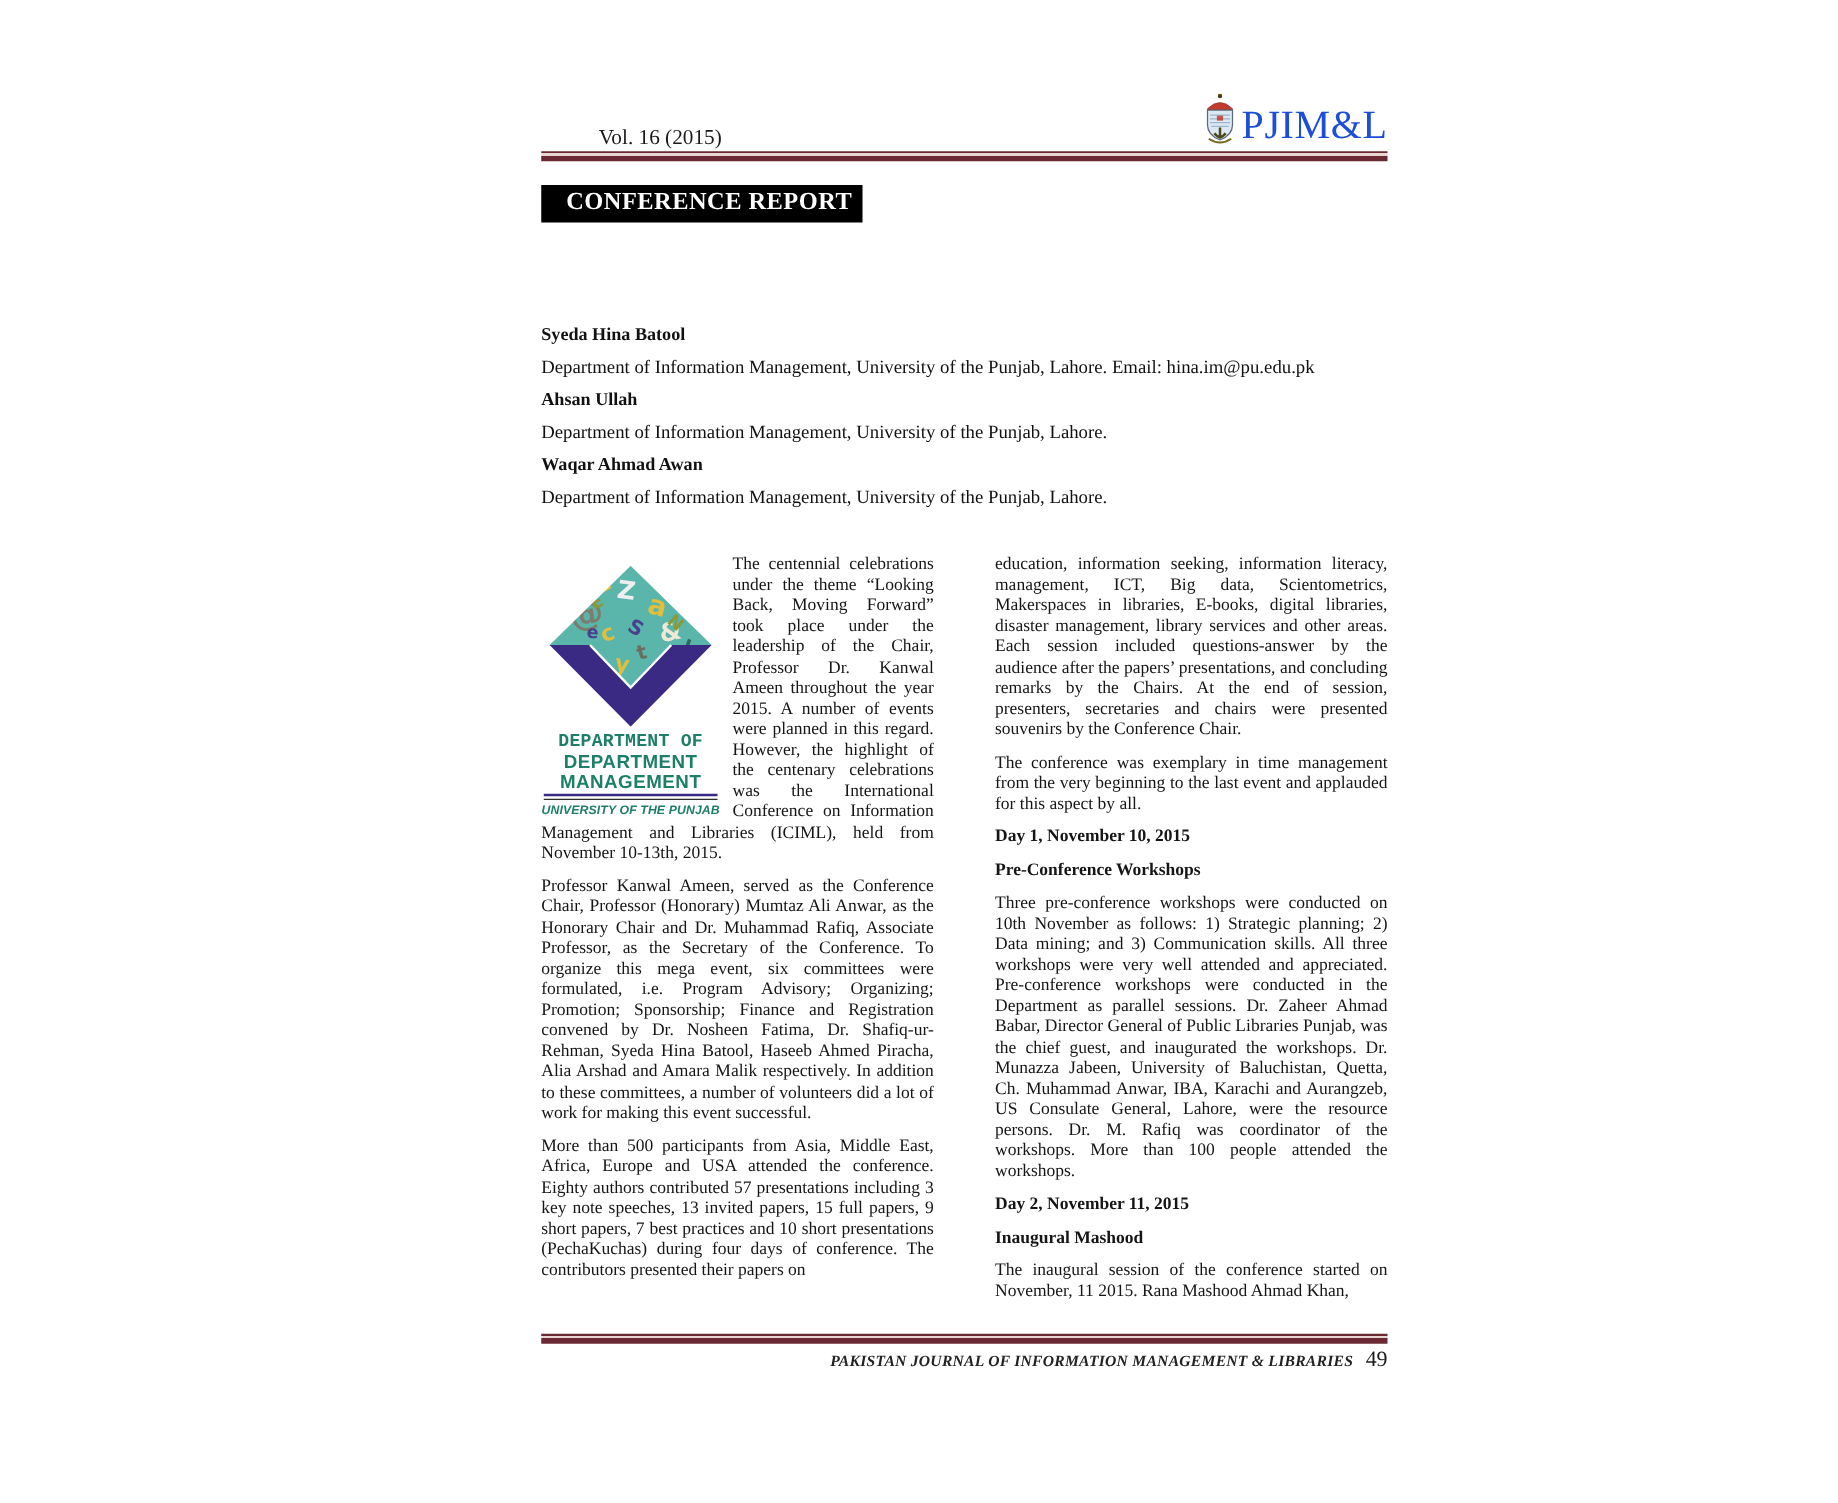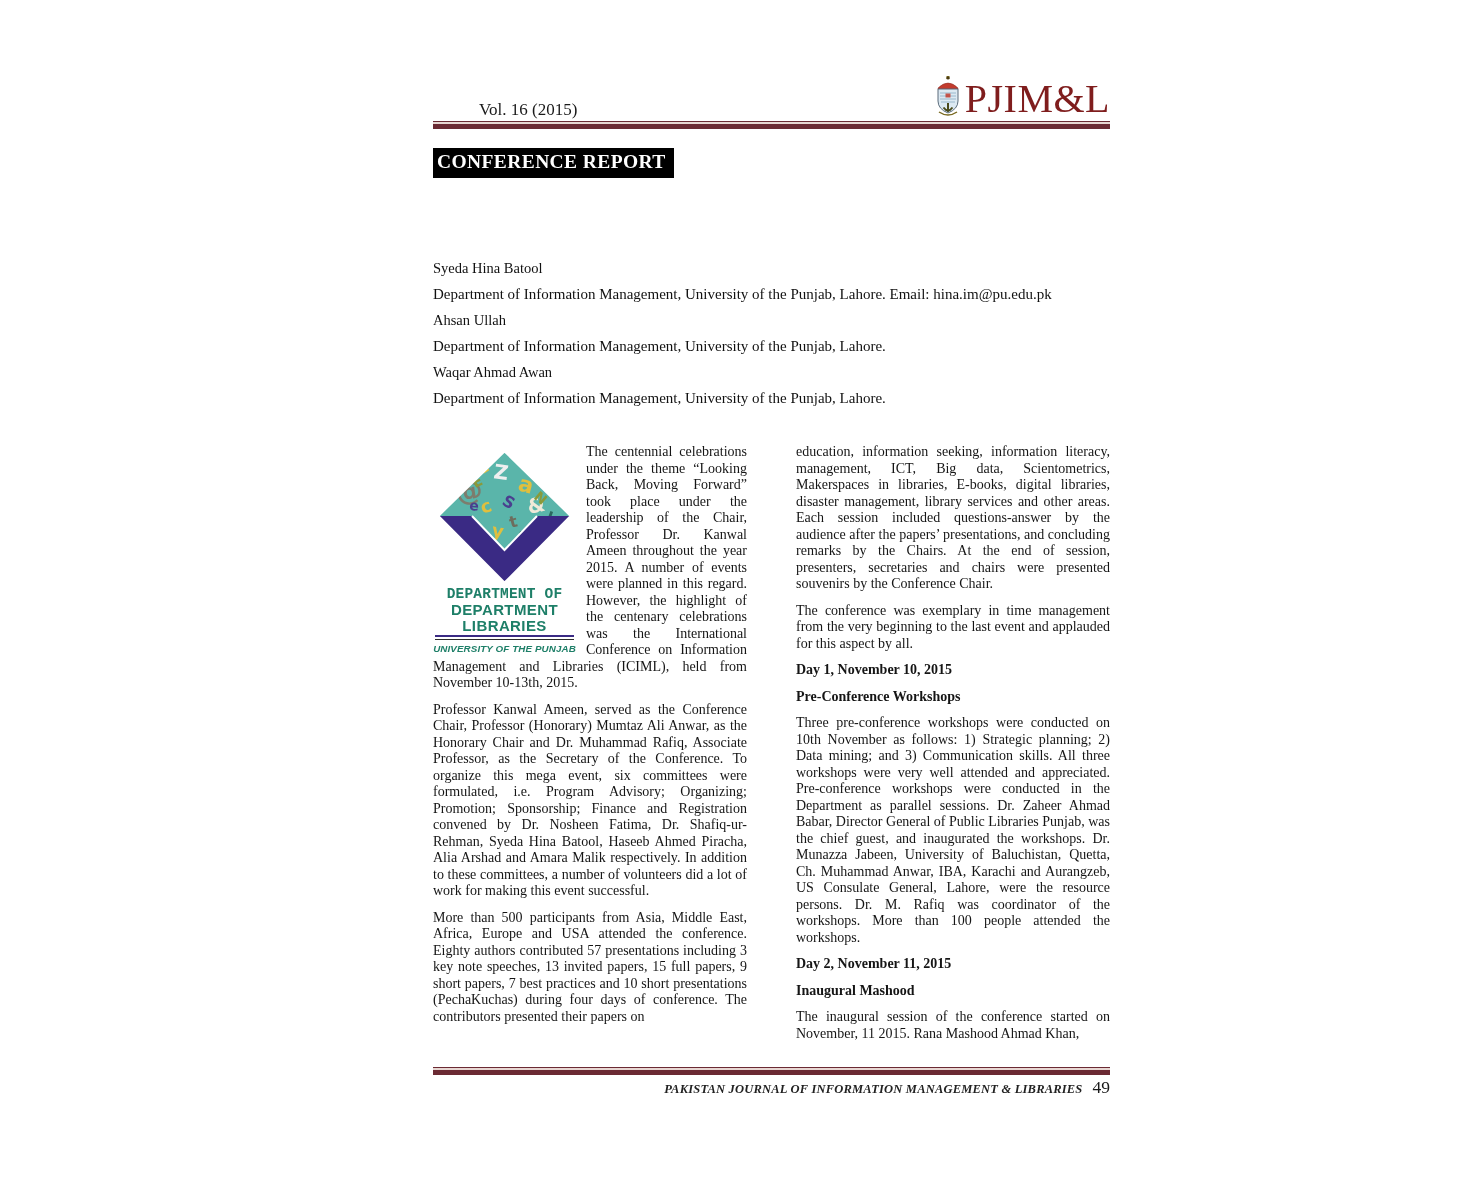--- a/index.html
+++ b/index.html
@@ -11,51 +11,51 @@
     font-family: "Liberation Serif", serif;
     color: #111;
     -webkit-font-smoothing: antialiased;
   }
   .page { position: absolute; left: 433px; top: 0; width: 677px; height: 1202px; }
 
   
   .header { position: absolute; top: 80px; left: 0; width: 677px; height: 44px; }
   .vol { position: absolute; left: 1px; bottom: 4px; font-size: 17px; color: #1a1a1a; margin-left: 45px; }
   .brand { position: absolute; right: 0; bottom: 2px; display: flex; align-items: center; gap: 2px; }
-  .brand-text { font-size: 40px; line-height: 1; color: #7f1d1d; letter-spacing: 0.5px; }
+  .brand-text { font-size: 32px; line-height: 1; color: #1d4ed8; letter-spacing: 0.5px; }
 
   
   .rule {
     position: absolute; left: 0; width: 677px; height: 8px;
     background: linear-gradient(to bottom, #6b2a33 0 1.5px, #e7d6d2 1.5px 3.5px, #6b2a33 3.5px 8px);
   }
   .rule-top { top: 121px; }
   .rule-bottom { top: 1067px; }
 
   
   .badge {
     position: absolute; top: 148px; left: 0;
     display: inline-block;
     background: #000; color: #fff;
     font-weight: bold; font-size: 19.5px; line-height: 1;
-    padding: 4px 8px 6px 4px; letter-spacing: 0.4px;
+    padding: 4px 8px 6px 20px; letter-spacing: 0.4px;
     font-family: "Liberation Serif", serif;
   }
 
   
   .title {
     position: absolute; top: 186px; left: 0; width: 664px;
     font-family: "Liberation Sans", sans-serif;
     font-weight: bold; font-size: 18.5px; line-height: 27px;
     color: #161616; letter-spacing: -0.2px;
   }
 
   
   .authors { position: absolute; top: 260px; left: 0; width: 677px; }
-  .author-name { font-weight: normal; font-size: 14.5px; line-height: 17px; margin-bottom: 9px; }
+  .author-name { font-weight: bold; font-size: 14.5px; line-height: 17px; margin-bottom: 9px; }
   .author-aff { font-size: 15px; line-height: 17px; margin-bottom: 9px; }
 
   
   .columns { position: absolute; top: 444px; left: 0; width: 677px; display: flex; gap: 49px; }
   .col { width: 314px; font-size: 14px; line-height: 16.5px; text-align: justify; color: #151515; }
   .col p { margin: 0 0 10px 0; }
   .col .heading { font-weight: bold; text-align: left; margin: 0 0 10px 0; }
 
   
   .dept-logo { float: left; width: 143px; margin: 2px 10px 2px 0; }
@@ -140,21 +140,21 @@
                   <text x="50" y="28" fill="#e0bf3e" font-size="12" font-family="DejaVu Sans, sans-serif" font-weight="bold" transform="rotate(-30 50 28)">L</text>
                   <text x="86" y="94" fill="#2a6a5f" font-size="12" font-family="DejaVu Sans, sans-serif" font-weight="bold" transform="rotate(0 86 94)">%</text>
                 </g>
             </g>
             <path d="M71.5,5 L138,70 L71.5,137 L5,70 Z" fill="none" stroke="#ffffff" stroke-width="2.5"></path>
             <path d="M39,70 L71.5,104 L104,70" fill="none" stroke="#ffffff" stroke-width="2"></path>
           </svg>
           <span class="logo-text" style="display:block;">
             <span class="logo-line l1" style="display:block;">DEPARTMENT OF</span>
             <span class="logo-line l2" style="display:block;">DEPARTMENT</span>
-            <span class="logo-line l3" style="display:block;">LIBRARIES</span>
+            <span class="logo-line l3" style="display:block;">MANAGEMENT</span>
             <span class="logo-rule" style="display:block;"></span>
             <span class="logo-line l4" style="display:block;">UNIVERSITY OF THE PUNJAB</span>
           </span>
         </span>
         <span>The centennial celebrations under the theme “Looking Back, Moving Forward” took place under the leadership of the Chair, Professor Dr. Kanwal Ameen throughout the year 2015. A number of events were planned in this regard. However, the highlight of the centenary celebrations was the International Conference on Information Management and Libraries (ICIML), held from November 10-13th, 2015.</span>
       </p>
       <p>Professor Kanwal Ameen, served as the Conference Chair, Professor (Honorary) Mumtaz Ali Anwar, as the Honorary Chair and Dr. Muhammad Rafiq, Associate Professor, as the Secretary of the Conference. To organize this mega event, six committees were formulated, i.e. Program Advisory; Organizing; Promotion; Sponsorship; Finance and Registration convened by Dr. Nosheen Fatima, Dr. Shafiq-ur-Rehman, Syeda Hina Batool, Haseeb Ahmed Piracha, Alia Arshad and Amara Malik respectively. In addition to these committees, a number of volunteers did a lot of work for making this event successful.</p>
       <p>More than 500 participants from Asia, Middle East, Africa, Europe and USA attended the conference. Eighty authors contributed 57 presentations including 3 key note speeches, 13 invited papers, 15 full papers, 9 short papers, 7 best practices and 10 short presentations (PechaKuchas) during four days of conference. The contributors presented their papers on</p>
     </div>
 

